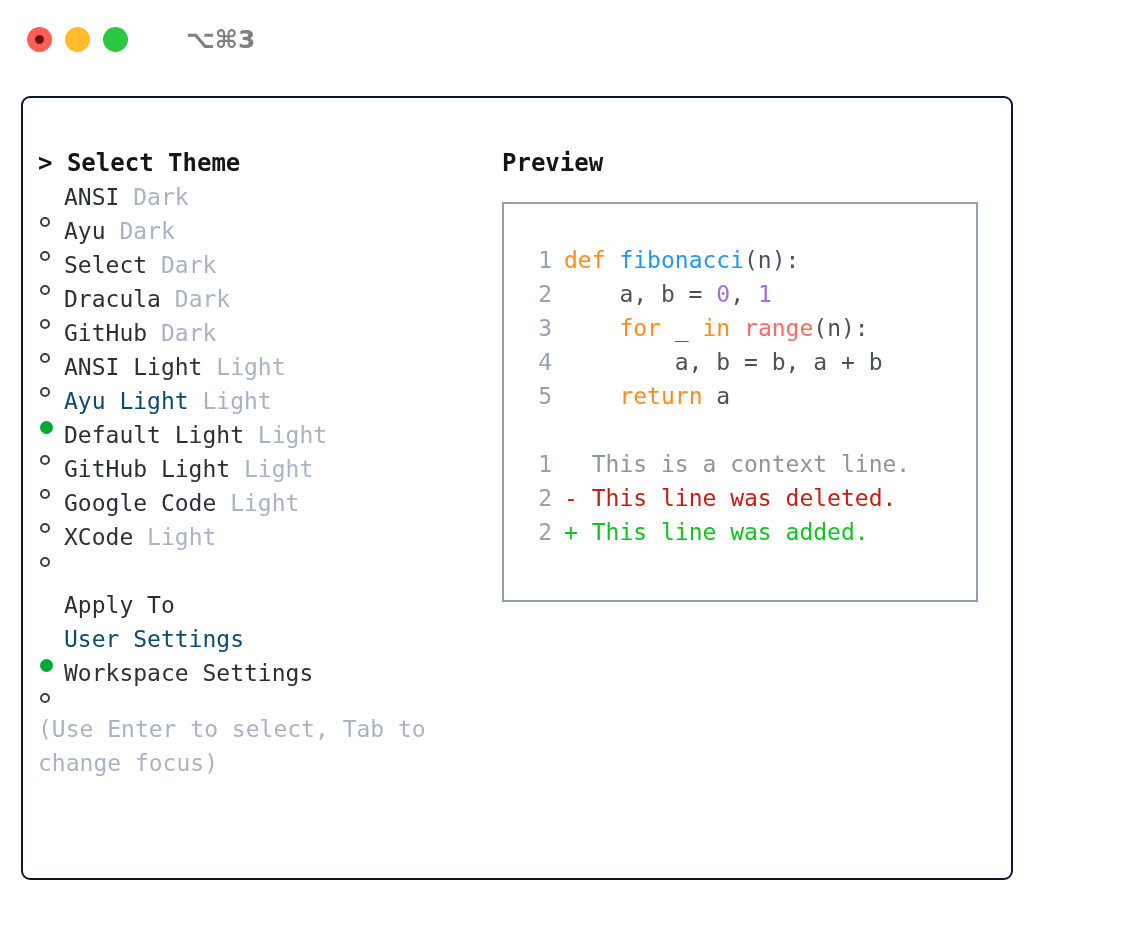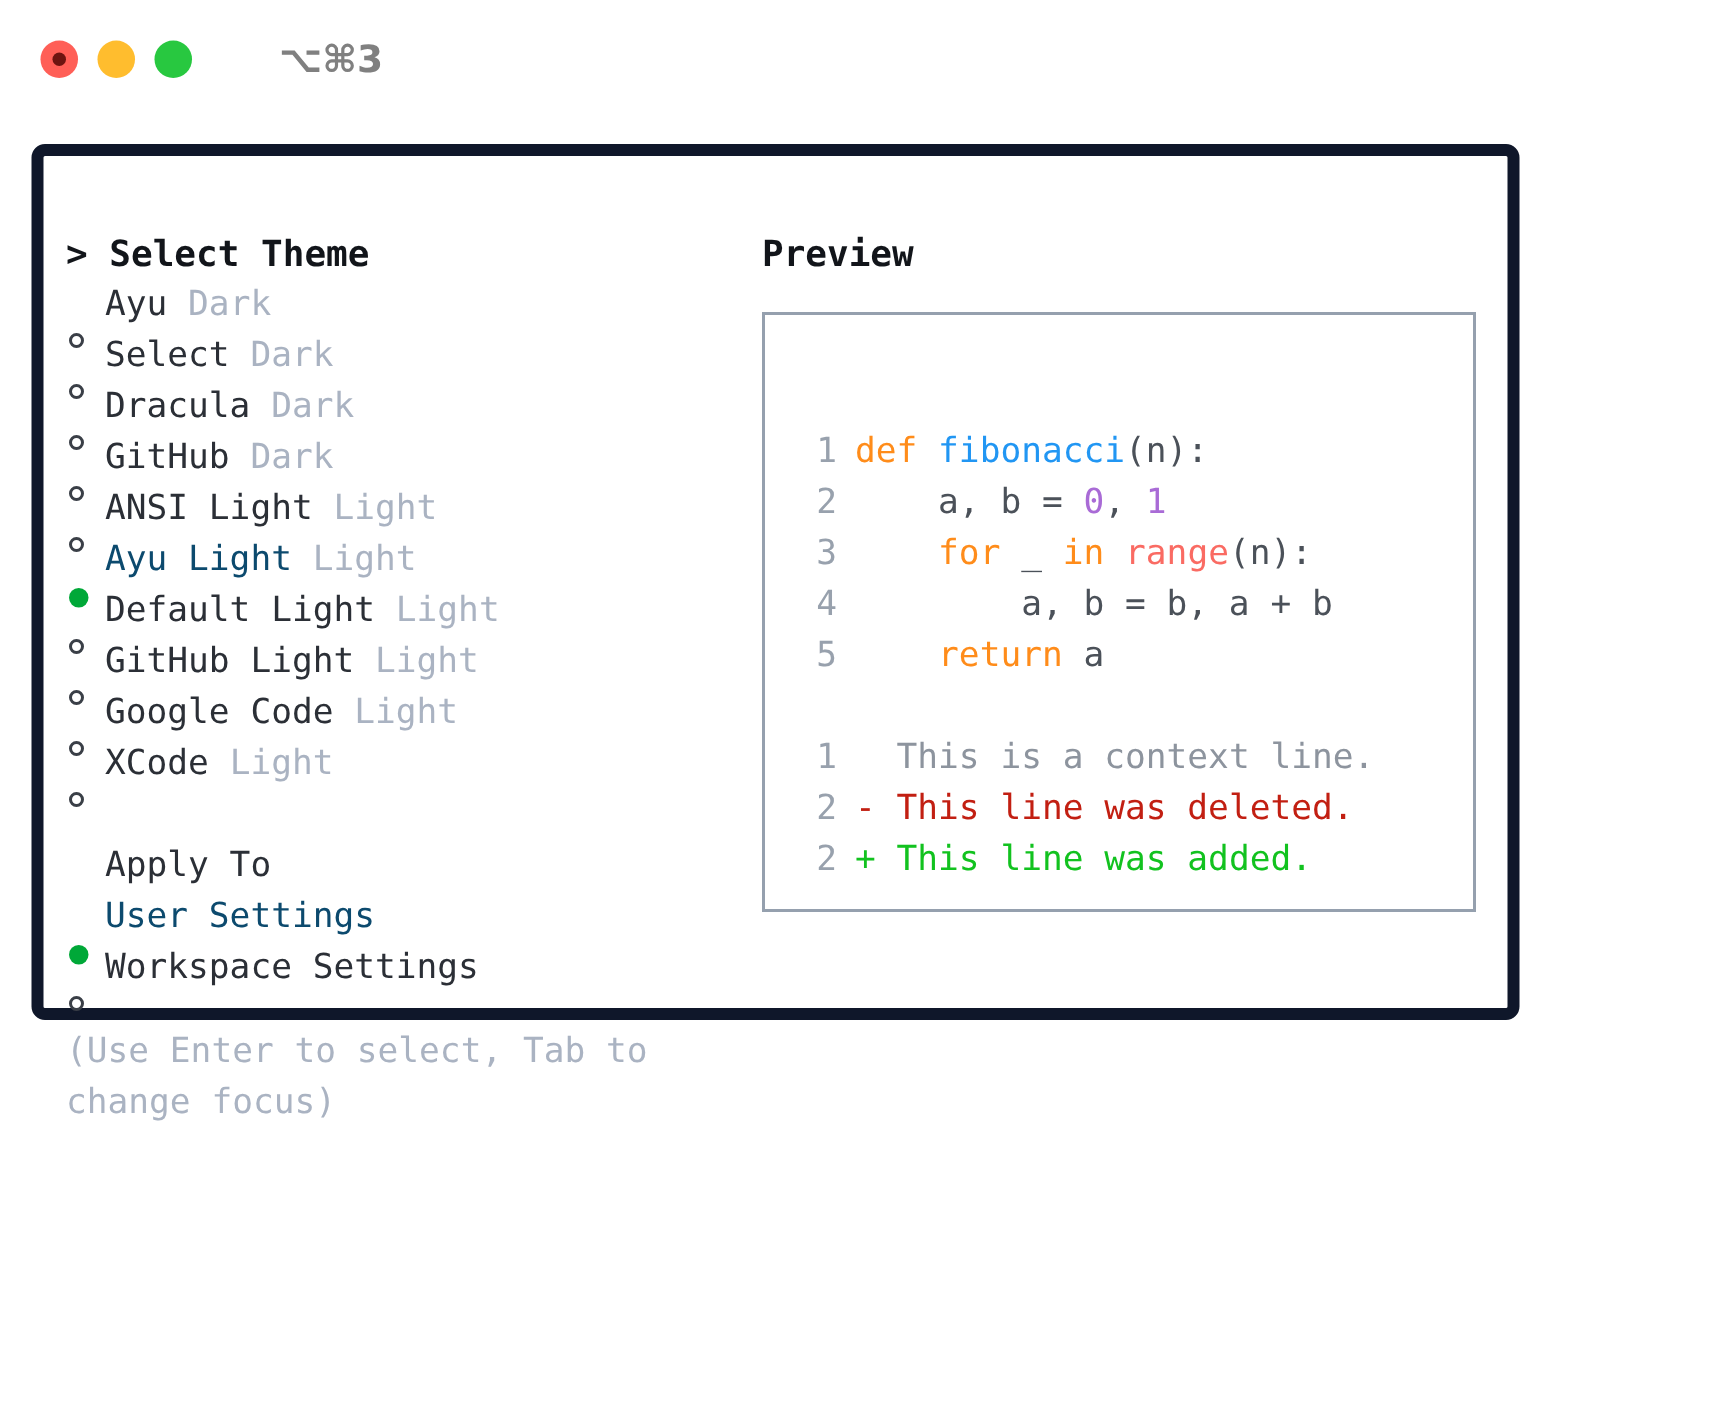--- a/index.html
+++ b/index.html
@@ -70,22 +70,22 @@
     line-height: 1;
     font-family: "DejaVu Sans", "Liberation Sans", sans-serif;
   }
 
   
   .card {
     position: absolute;
     left: 21px;
     top: 96px;
     width: 992px;
-    height: 584px;
-    border: 8px solid #0f172a;
+    height: 784px;
+    border: 2px solid #0f172a;
     border-radius: 9px;
     box-sizing: border-box;
     background: #ffffff;
   }
 
   
   .pane-left {
     position: absolute;
     left: 15px;
     top: 48px;
@@ -169,21 +169,21 @@
     line-height: 34px;
     margin-bottom: 22px;
     white-space: pre;
   }
   .preview-box {
     width: 476px;
     height: 400px;
     border: 2px solid #95a0ae;
     box-sizing: border-box;
     background: #ffffff;
-    padding: 74px 0 0 18px;
+    padding: 39px 0 0 18px;
   }
   .code-line {
     height: 34px;
     line-height: 34px;
     font-size: 23px;
     white-space: pre;
   }
   .ln {
     display: inline-block;
     width: 30px;
@@ -212,20 +212,21 @@
       <span class="light green"></span>
     </div>
     <span class="shortcut">⌥⌘3</span>
   </div>
 
   <div class="card">
 
     <div class="pane-left">
       <div class="heading">&gt; Select Theme</div>
       <div id="theme-list">
+          <div class="row"><span class="marker-dot dot-hollow"></span><span class="label">ANSI</span><span class="tag"> Dark</span></div>
           <div class="row"><span class="marker-dot dot-hollow"></span><span class="label">Ayu</span><span class="tag"> Dark</span></div>
           <div class="row"><span class="marker-dot dot-hollow"></span><span class="label">Select</span><span class="tag"> Dark</span></div>
           <div class="row"><span class="marker-dot dot-hollow"></span><span class="label">Dracula</span><span class="tag"> Dark</span></div>
           <div class="row"><span class="marker-dot dot-hollow"></span><span class="label">GitHub</span><span class="tag"> Dark</span></div>
           <div class="row"><span class="marker-dot dot-hollow"></span><span class="label">ANSI Light</span><span class="tag"> Light</span></div>
           <div class="row selected"><span class="marker-dot dot-filled"></span><span class="label">Ayu Light</span><span class="tag"> Light</span></div>
           <div class="row"><span class="marker-dot dot-hollow"></span><span class="label">Default Light</span><span class="tag"> Light</span></div>
           <div class="row"><span class="marker-dot dot-hollow"></span><span class="label">GitHub Light</span><span class="tag"> Light</span></div>
           <div class="row"><span class="marker-dot dot-hollow"></span><span class="label">Google Code</span><span class="tag"> Light</span></div>
           <div class="row"><span class="marker-dot dot-hollow"></span><span class="label">XCode</span><span class="tag"> Light</span></div>

